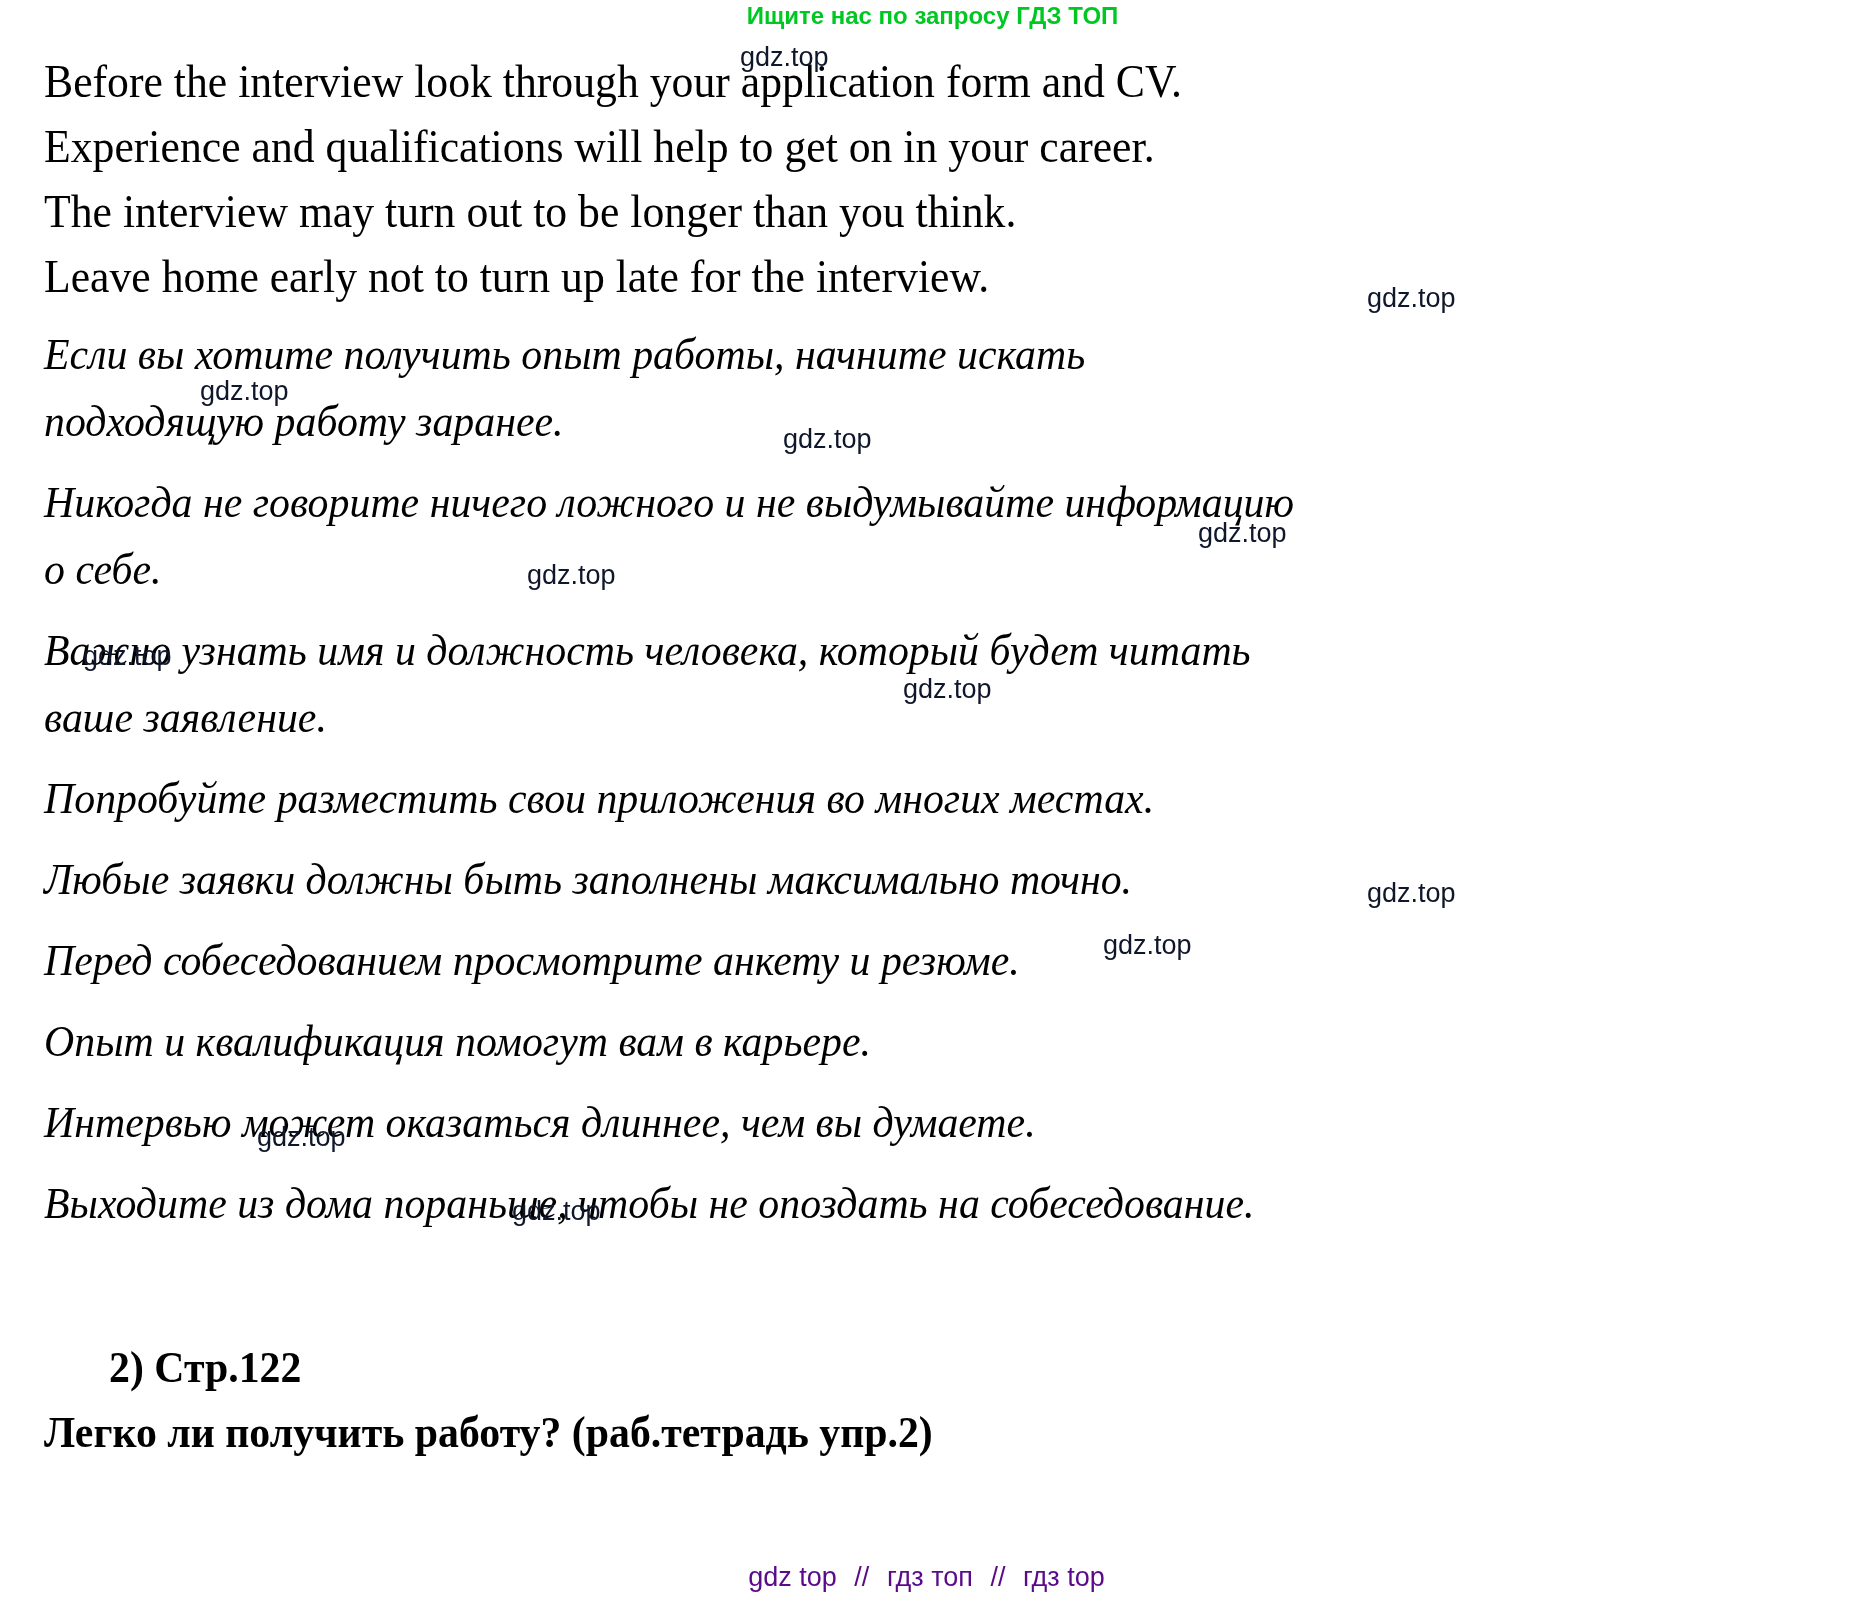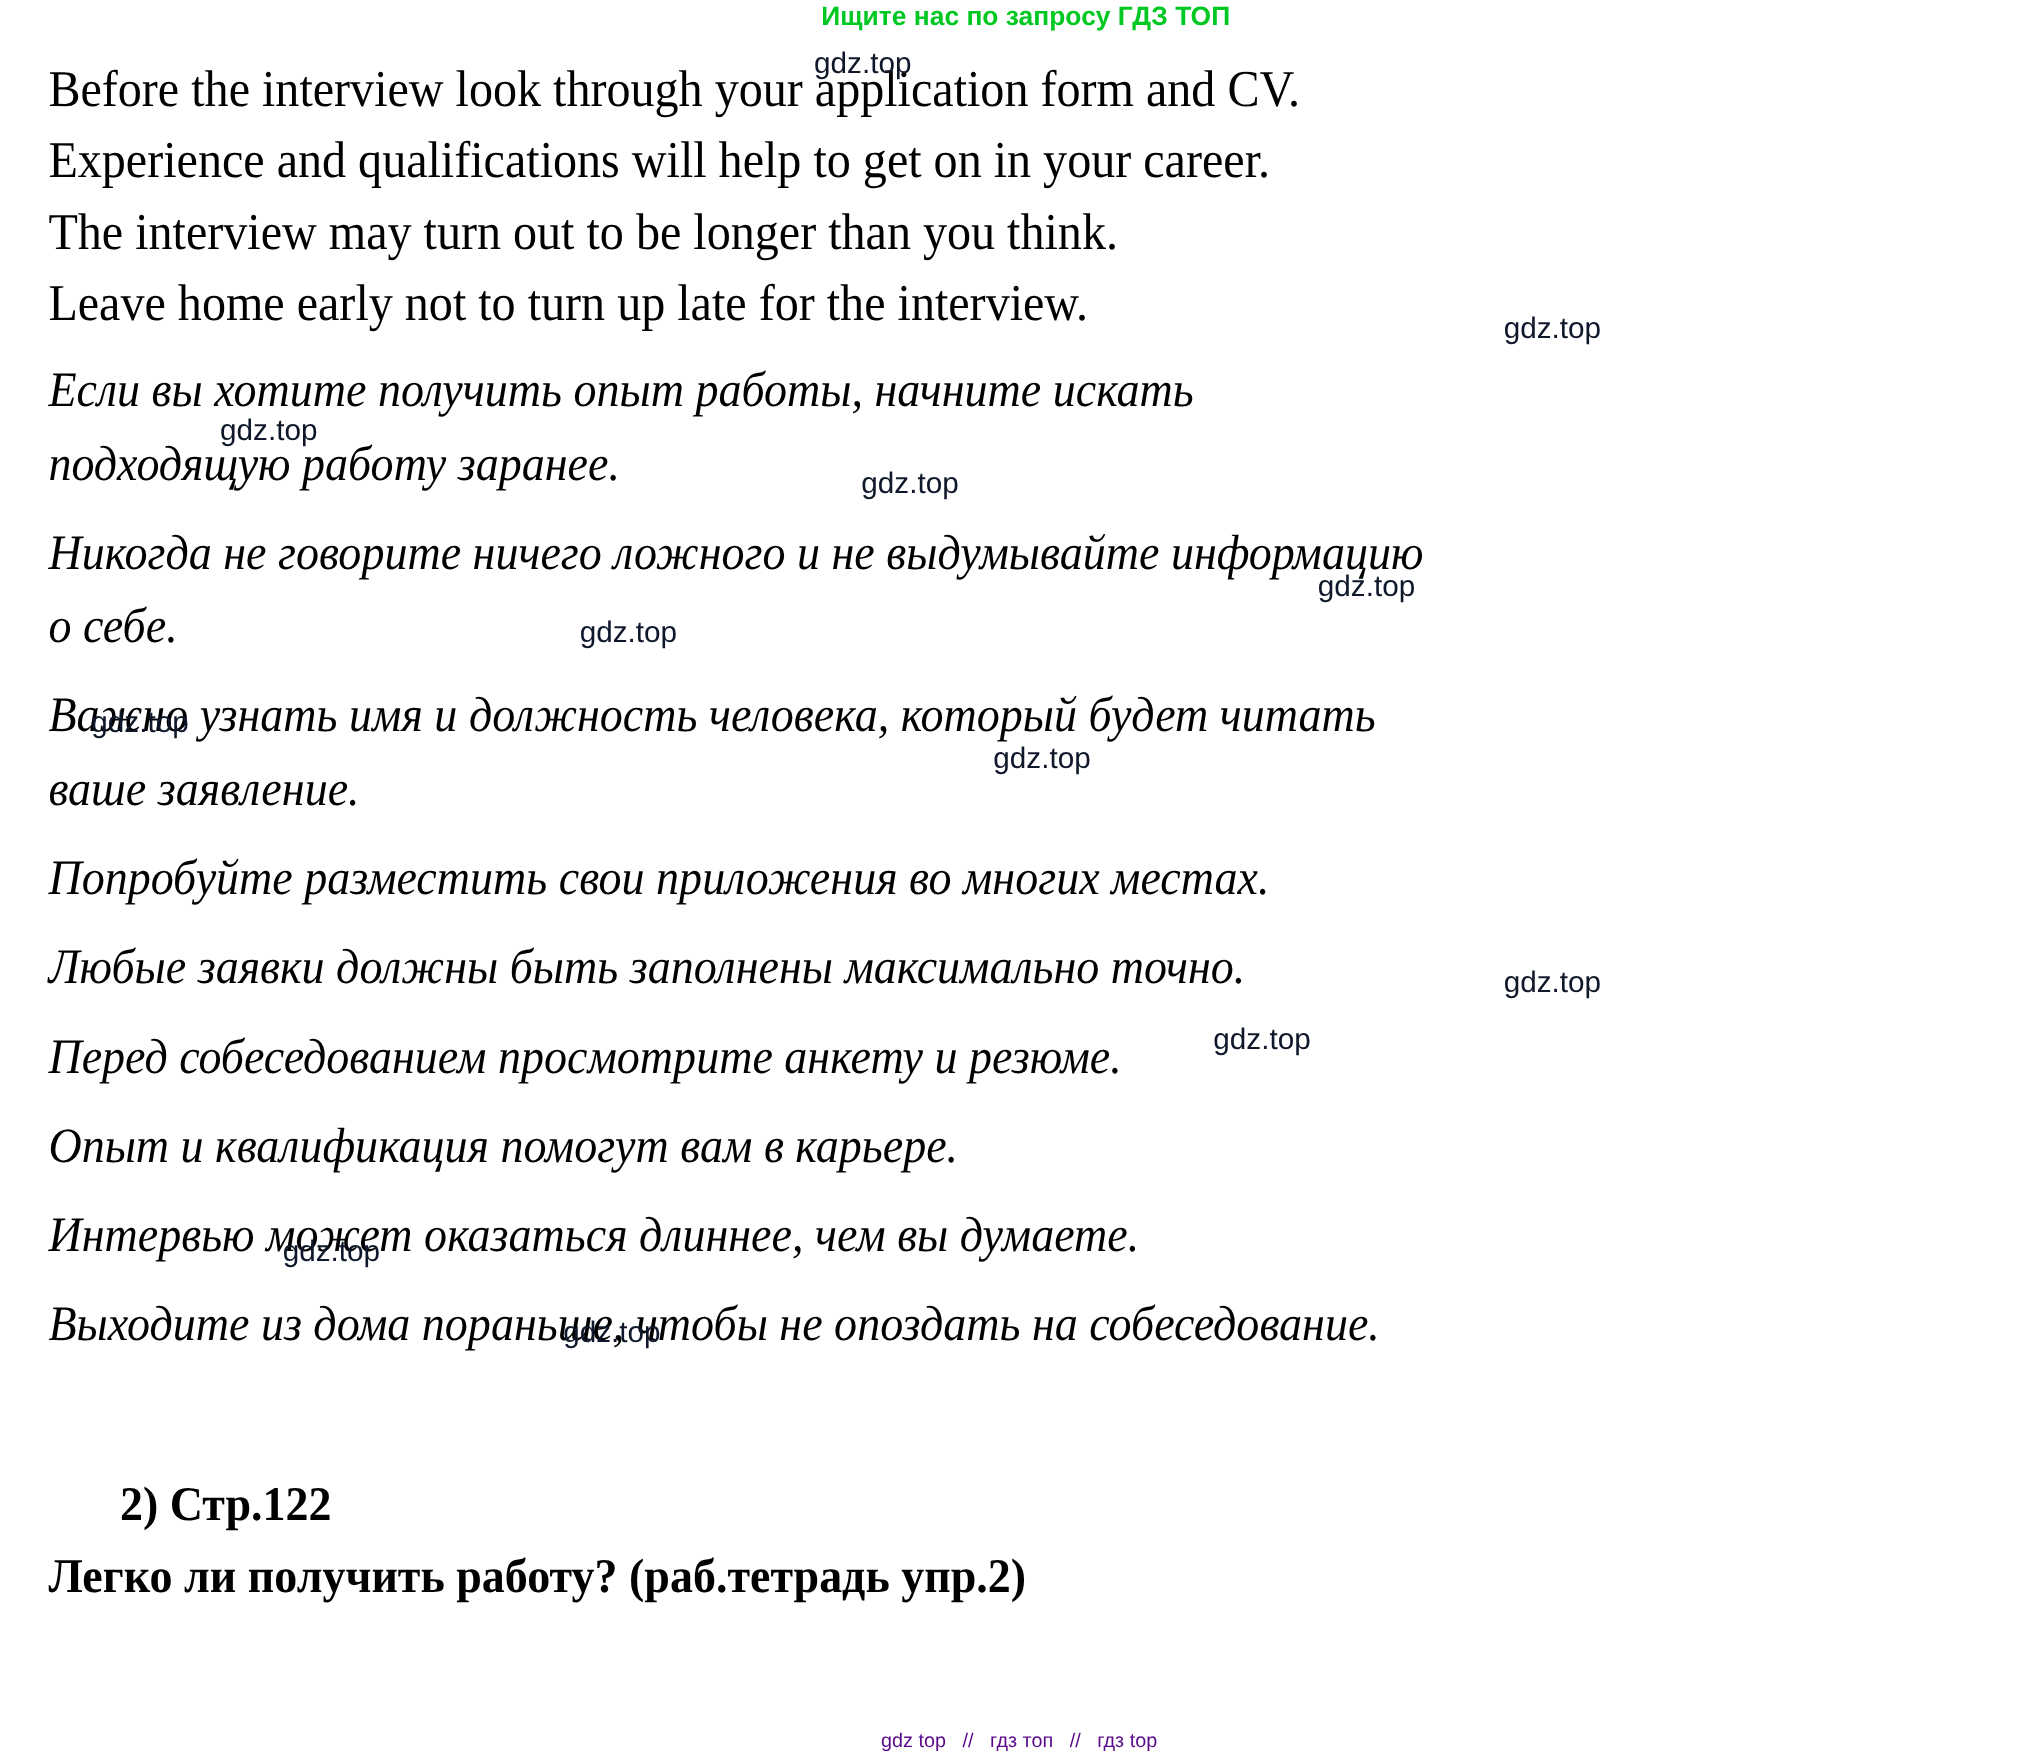--- a/index.html
+++ b/index.html
@@ -101,21 +101,21 @@
 
   
   .footer-links {
     position: absolute;
     left: 0;
     bottom: 10px;
     width: 1853px;
     text-align: center;
     color: #5b0a8a;
     font-family: "Liberation Sans", sans-serif;
-    font-size: 18px;
+    font-size: 27px;
     white-space: nowrap;
   }
   .footer-links .sep {
     padding: 0 10px;
   }
 </style>
 </head>
 <body>
 
 <div class="promo-banner">Ищите нас по запросу ГДЗ ТОП</div>

